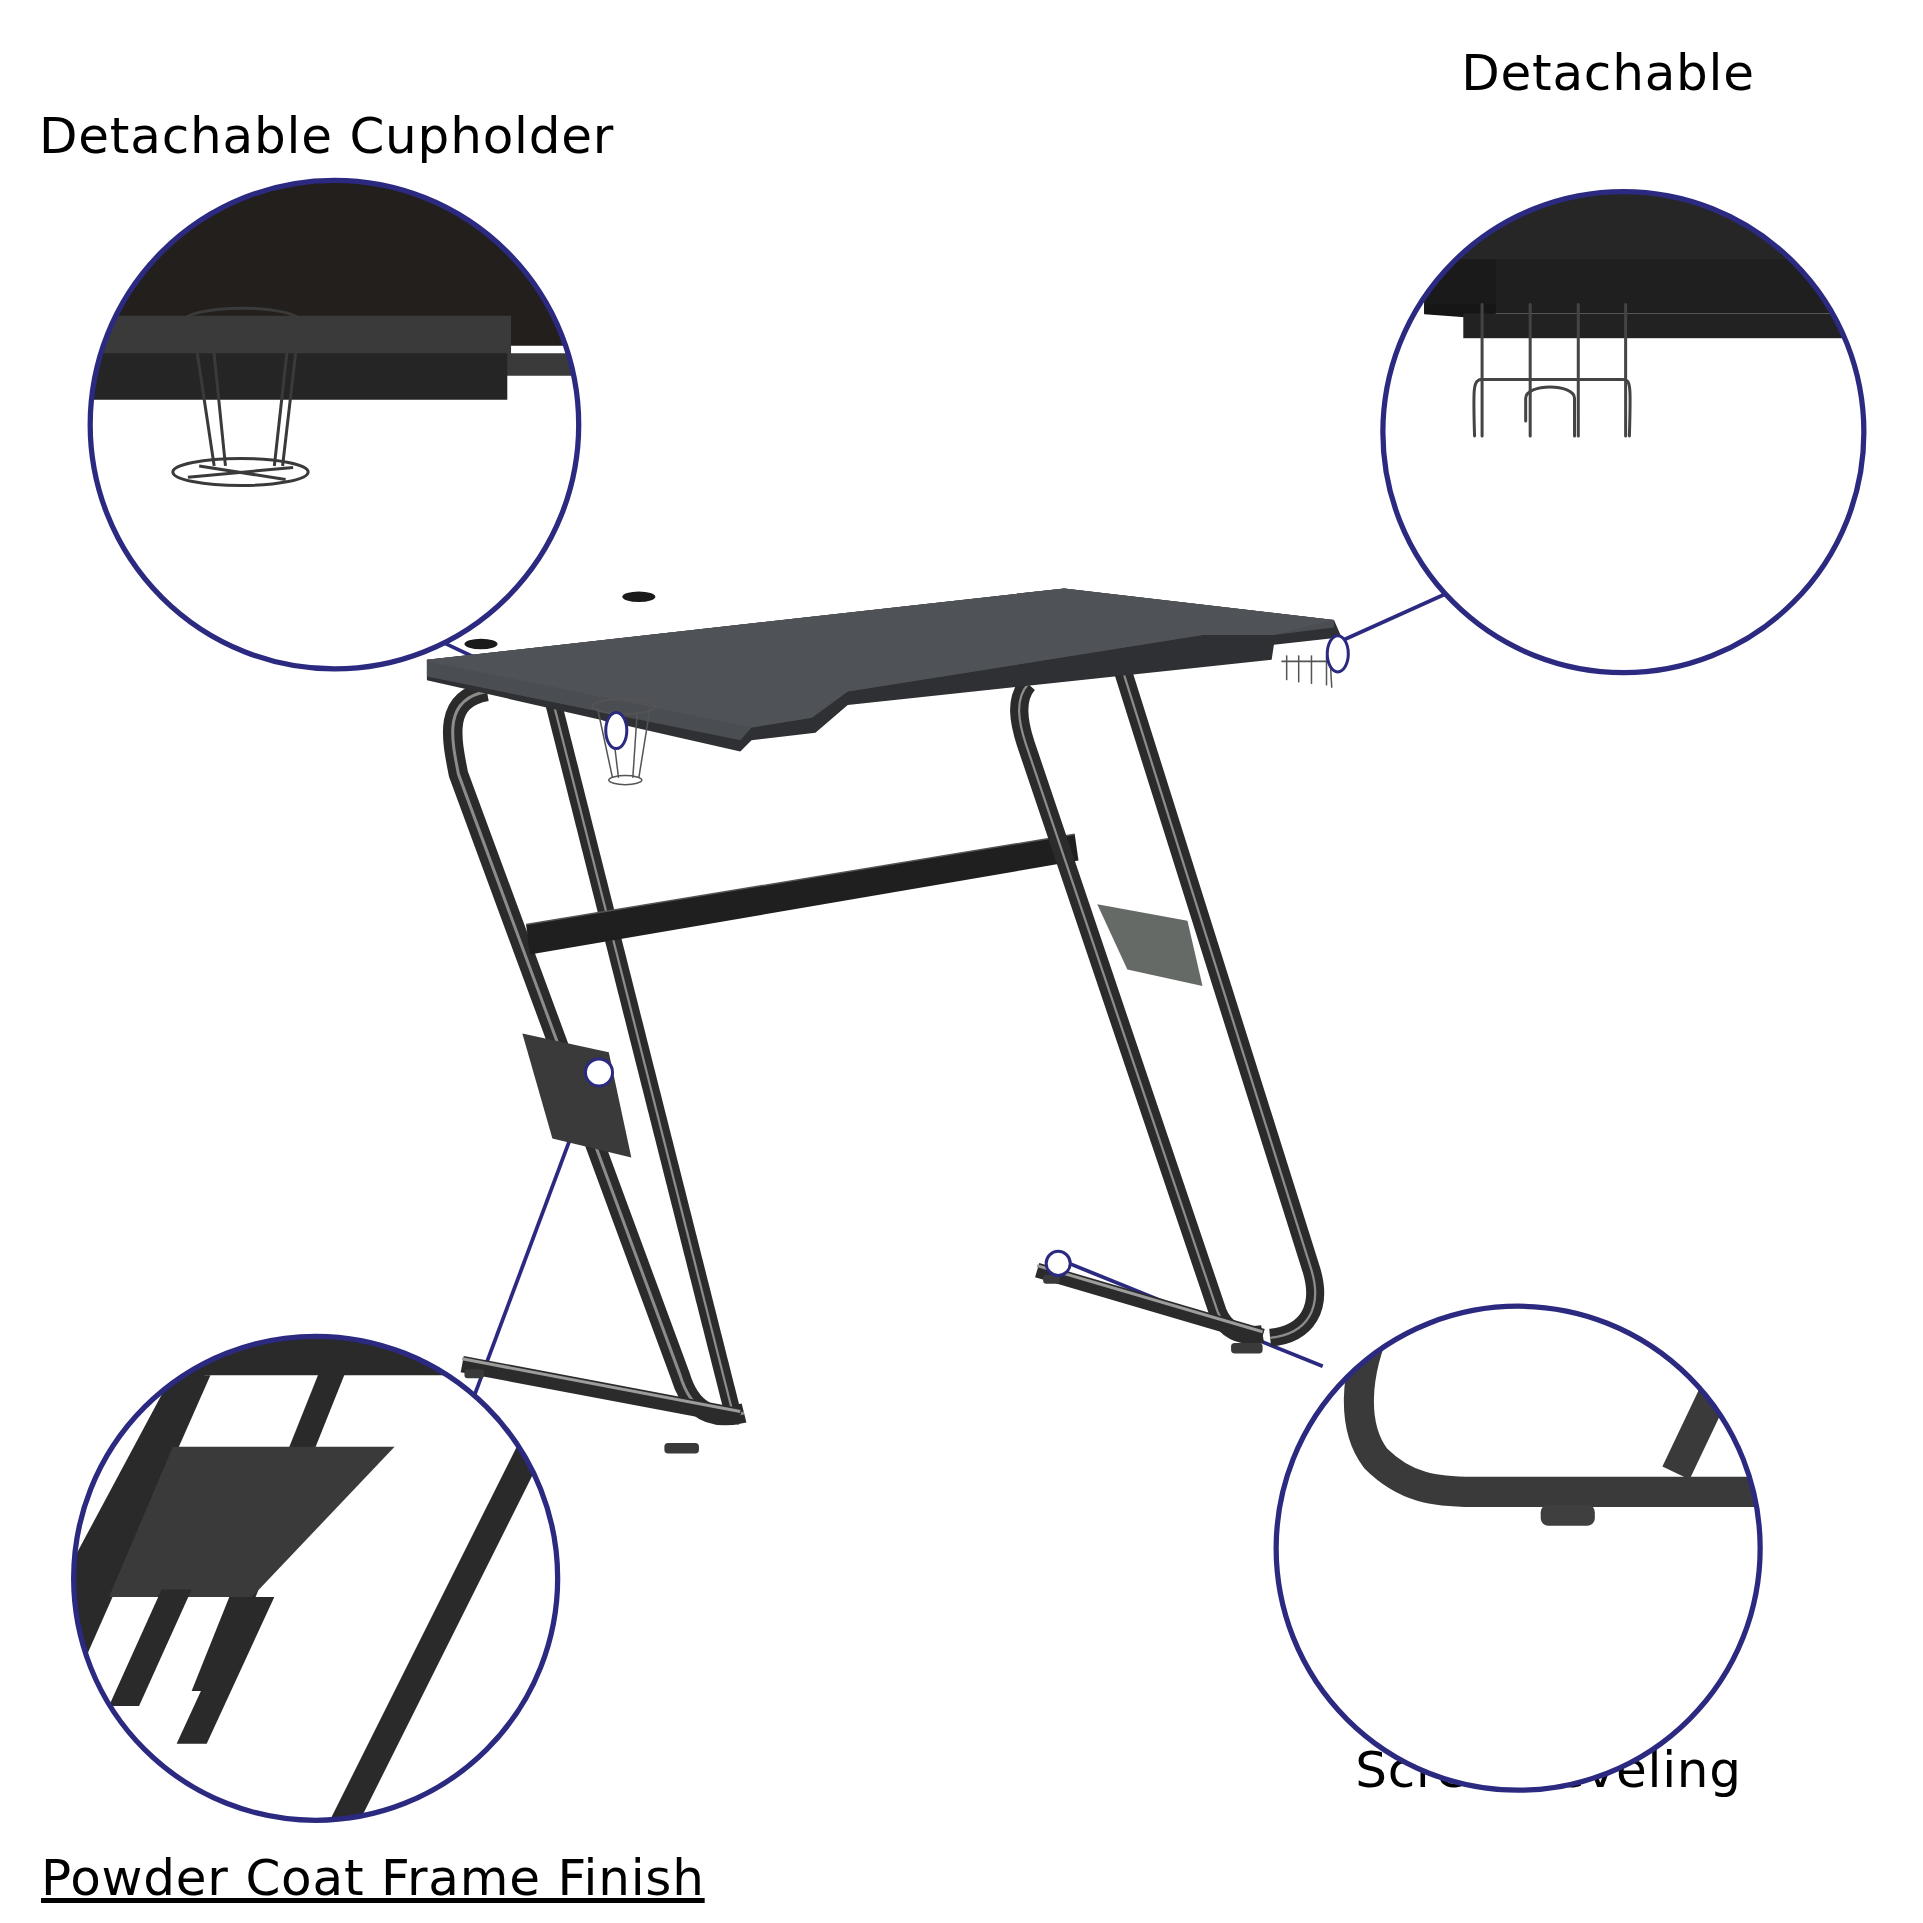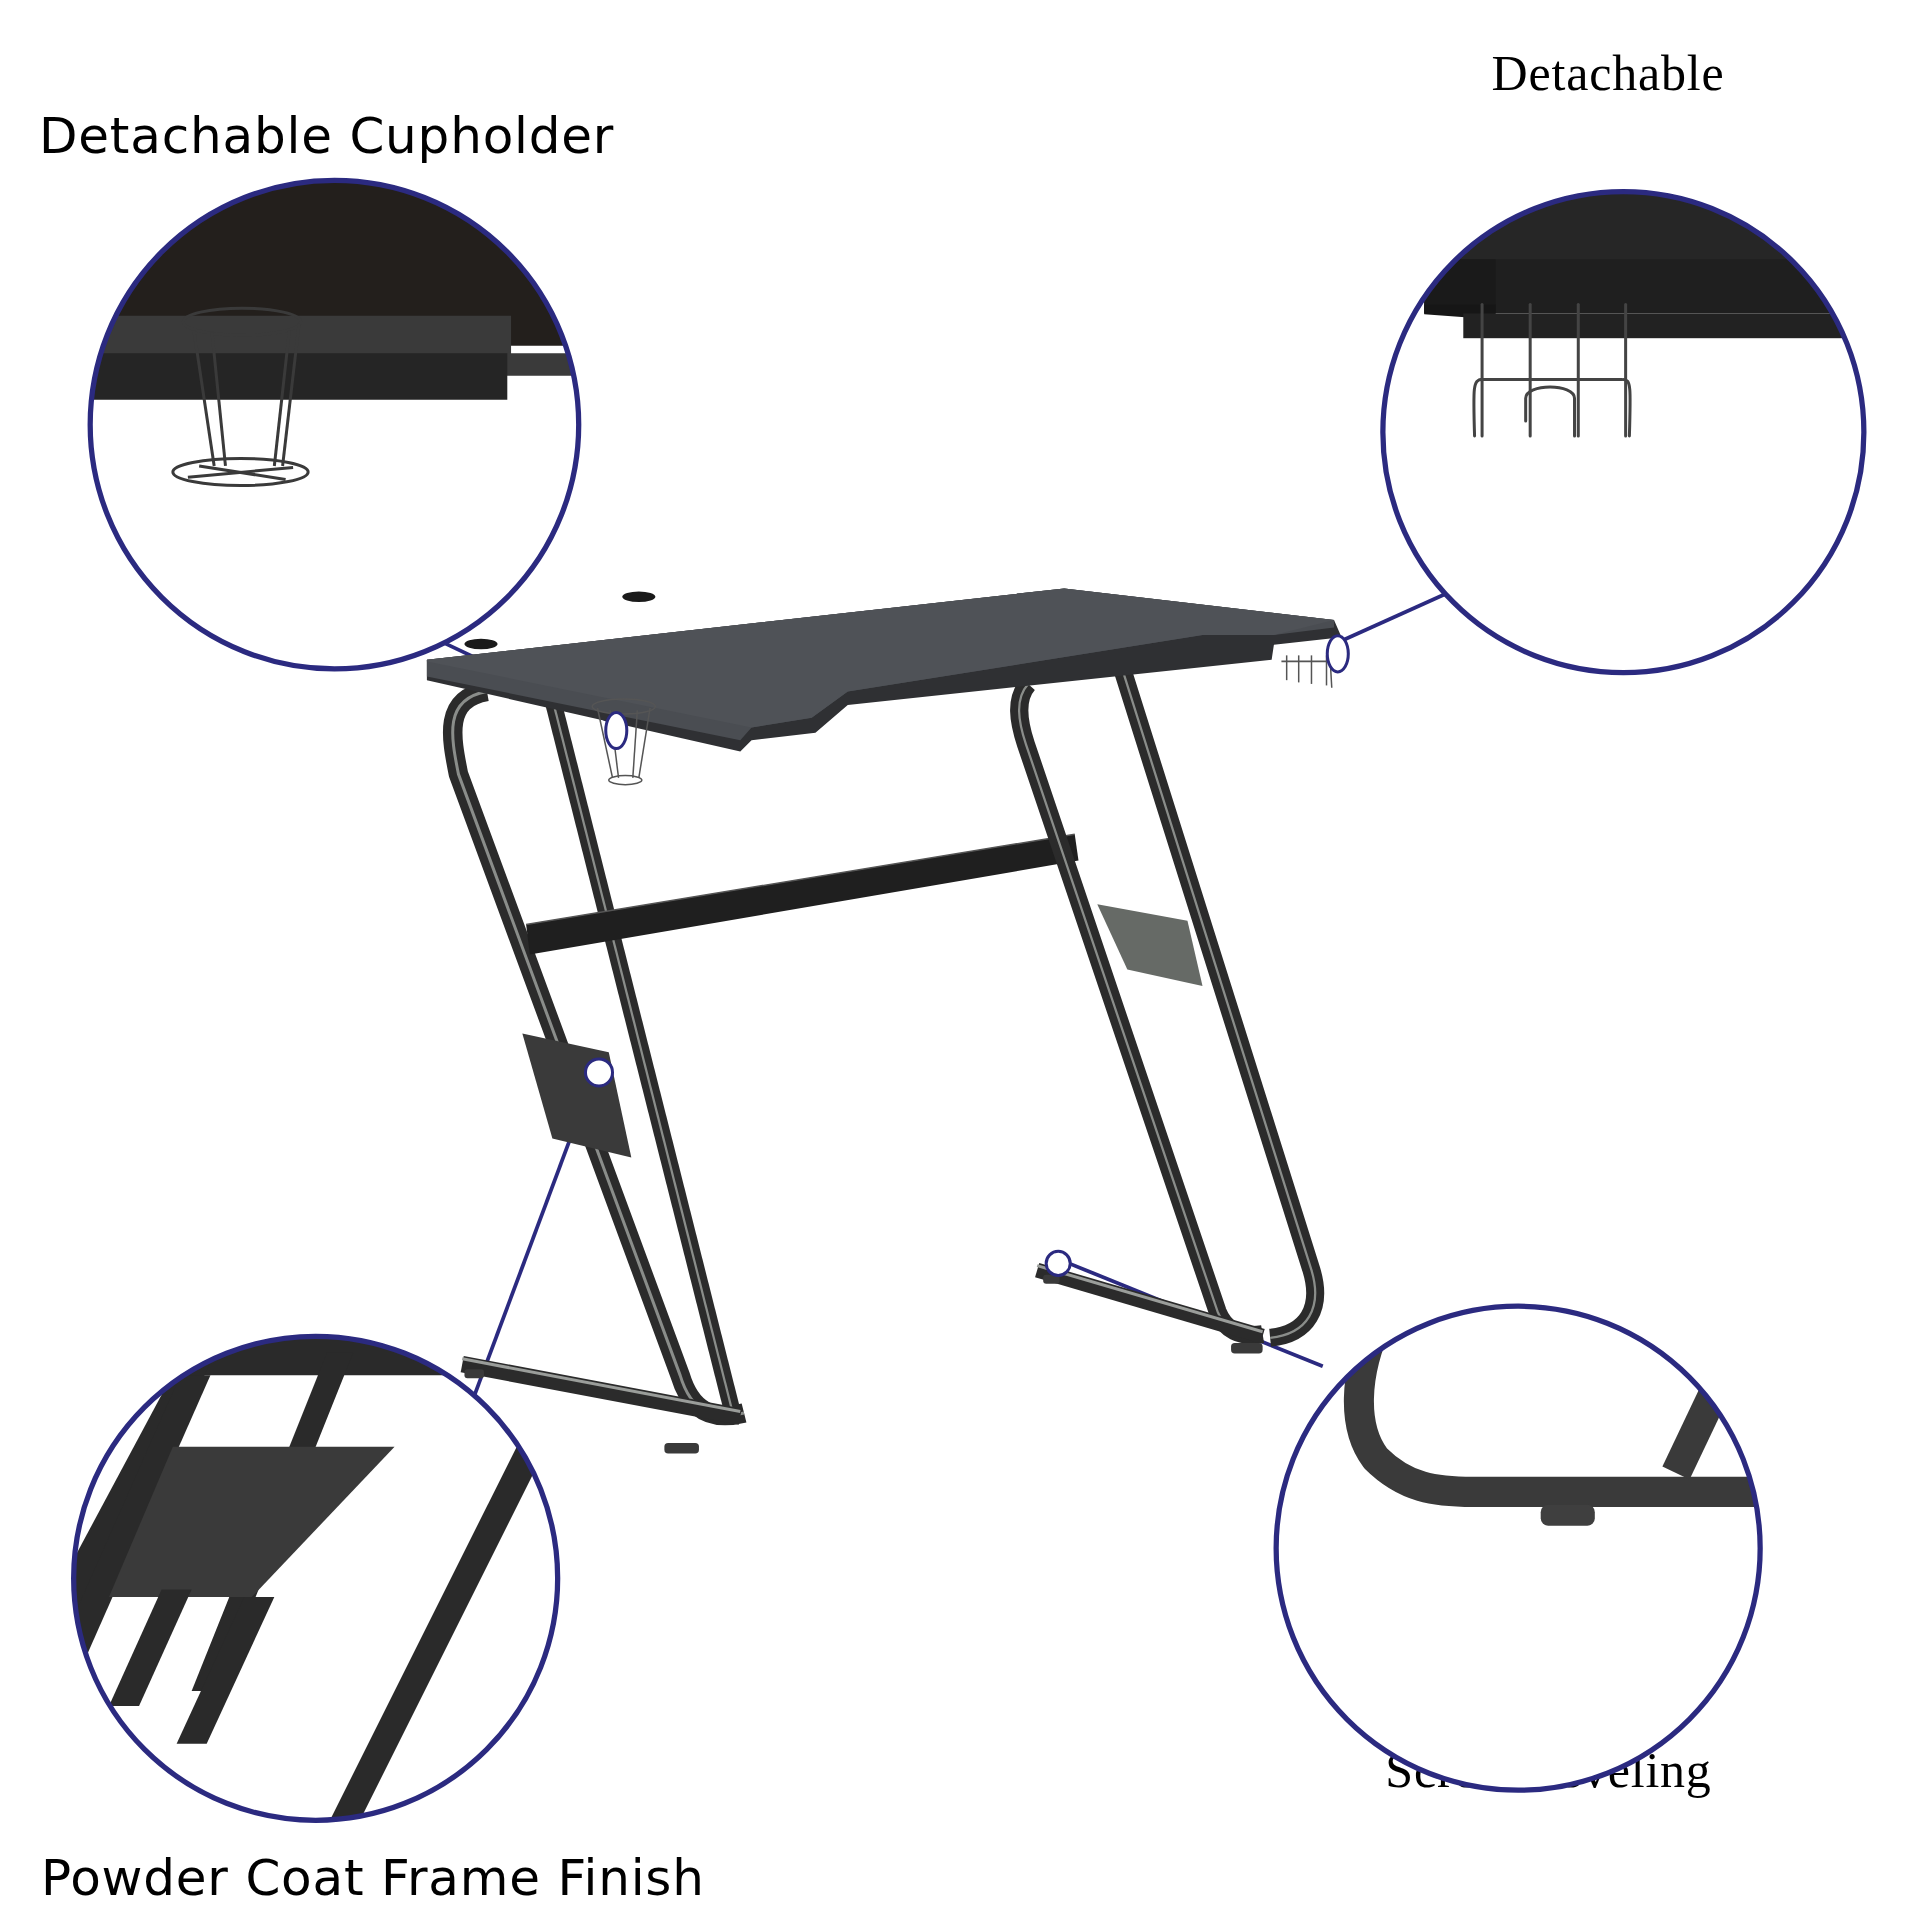--- a/index.html
+++ b/index.html
@@ -1,30 +1,30 @@
 <!DOCTYPE html>
 <html style="font-size:12px"><head>
   <meta charset="utf-8">
   <style>
     html, body { margin: 0; padding: 0; background: #ffffff; }
     body { width: 1924px; height: 1924px; position: relative; overflow: hidden; font-family: "DejaVu Sans", sans-serif; }
     .label { position: absolute; color: #000; font-family: "DejaVu Sans", sans-serif; font-size: 50px; line-height: 56px; letter-spacing: 0.8px; white-space: nowrap; }
-    .label.center { text-align: center; font-family: Liberation Serif, serif; }
+    .label.center { text-align: center; }
     svg.stage { position: absolute; left: 0; top: 0; }
   </style>
 </head>
 <body>
 
 <div class="label" style="left:39px; top:108px;text-align:right;">
   <span>Detachable Cupholder</span>
 </div>
 <div class="label center" style="left:1345px; top:45px; width:526px;">
   <div>Detachable</div>
 </div>
-<div class="label" style="left:41px; top:1850px;">
+<div class="label" style="left:41px; top:1850px;text-decoration:underline;">
   <span>Powder Coat Frame Finish</span>
 </div>
 <div class="label center" style="left:1278px; top:1742px; width:541px;">
   <div>Screw Leveling</div>
 </div>
 
 <svg class="stage" width="1924" height="1924" viewBox="0 0 2560 2560">
   <defs>
     <clipPath id="clipCup">
         <circle cx="445" cy="565" r="325"></circle>

